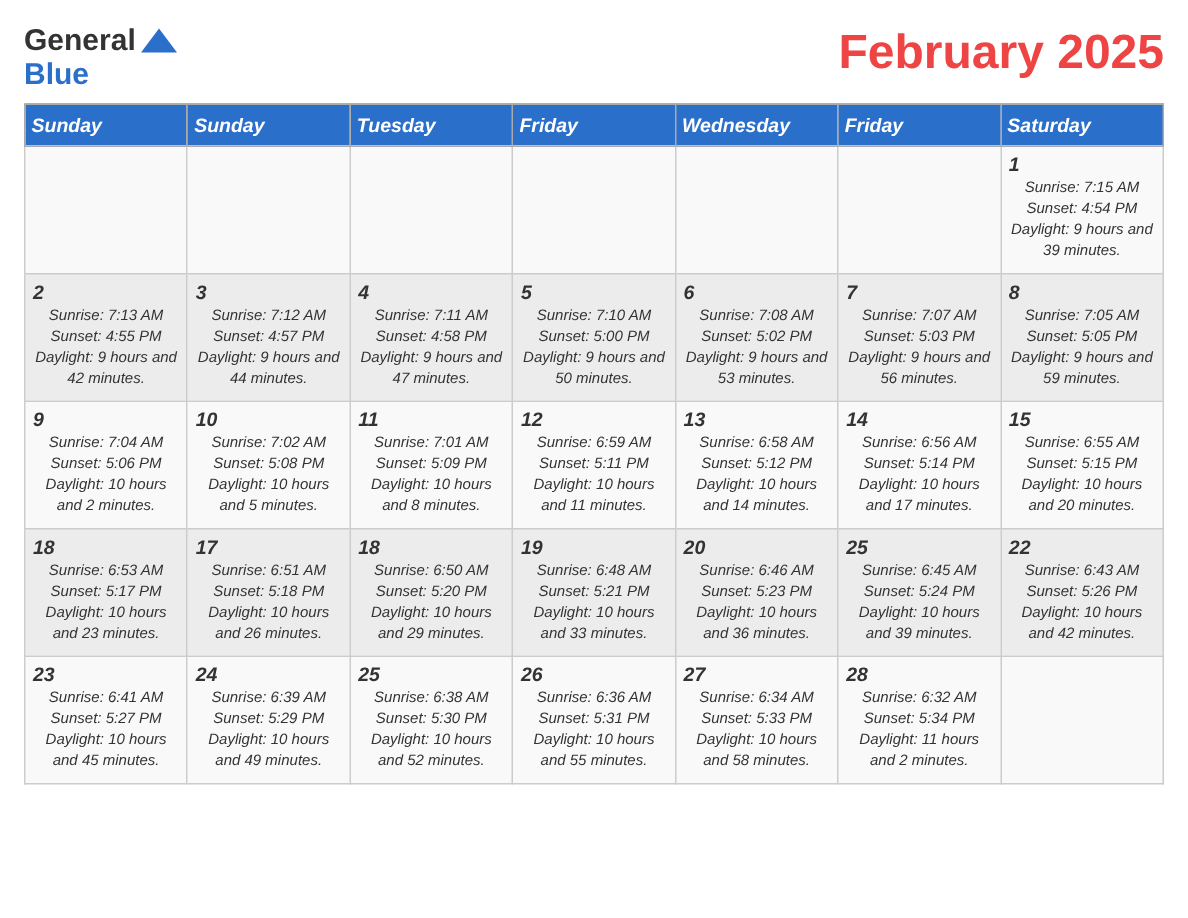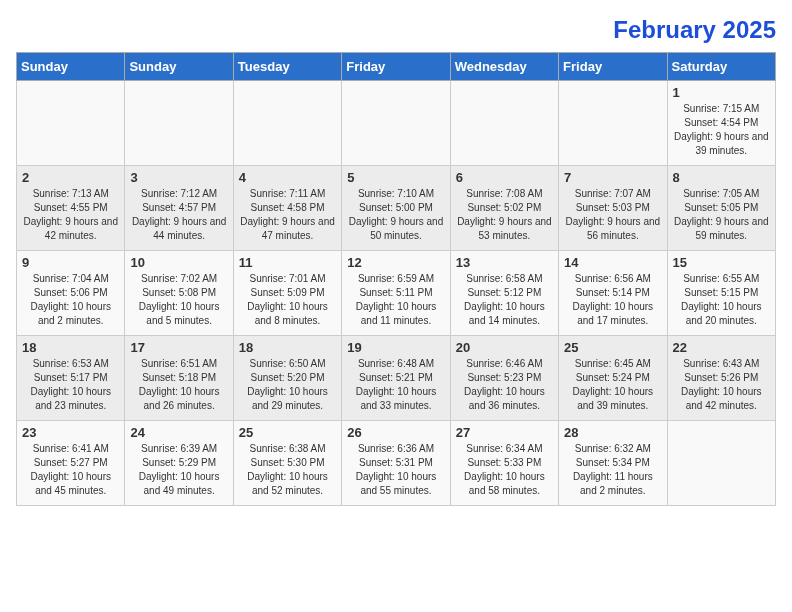--- a/index.html
+++ b/index.html
@@ -22,32 +22,33 @@
     }
     .logo-icon {
       width: 28px;
       height: 22px;
       margin-left: 2px;
     }
     .title-block {
       text-align: right;
     }
     .month-title {
-      font-size: 24px;
+      font-size: 32px;
       font-weight: bold;
-      color: #1d4ed8;
+      color: #ef4444;
     }
     .subtitle {
       font-size: 15px;
       color: #333;
     }
     table {
       width: 100%;
       border-collapse: collapse;
       table-layout: fixed;
+      font-style: italic;
     }
     thead tr th {
       background-color: #2a6fc9;
       color: #fff;
       font-size: 13px;
       font-weight: bold;
       padding: 6px 4px;
       text-align: left;
       border: 1px solid #aaa;
     }
@@ -76,20 +77,26 @@
       color: #333;
       text-align: center;
     }
   </style>
 </head>
 <body>
 
 <div class="header-area">
   <div class="logo">
     <div>
+      <div style="font-size:20px;font-weight:bold;color:#333;line-height:1.1;">
+        <span style="color:#333;">General</span><svg class="logo-icon" viewBox="0 0 28 22" style="display:inline-block;vertical-align:middle;">
+            <polygon points="14,2 26,18 2,18" fill="#2a6fc9"></polygon>
+          </svg>
+      </div>
+      <div style="font-size:20px;font-weight:bold;color:#2a6fc9;line-height:1.1;">Blue</div>
     </div>
   </div>
   <div class="title-block">
     <div class="month-title">February 2025</div>
   </div>
 </div>
 
 <table>
   <thead>
     <tr>

